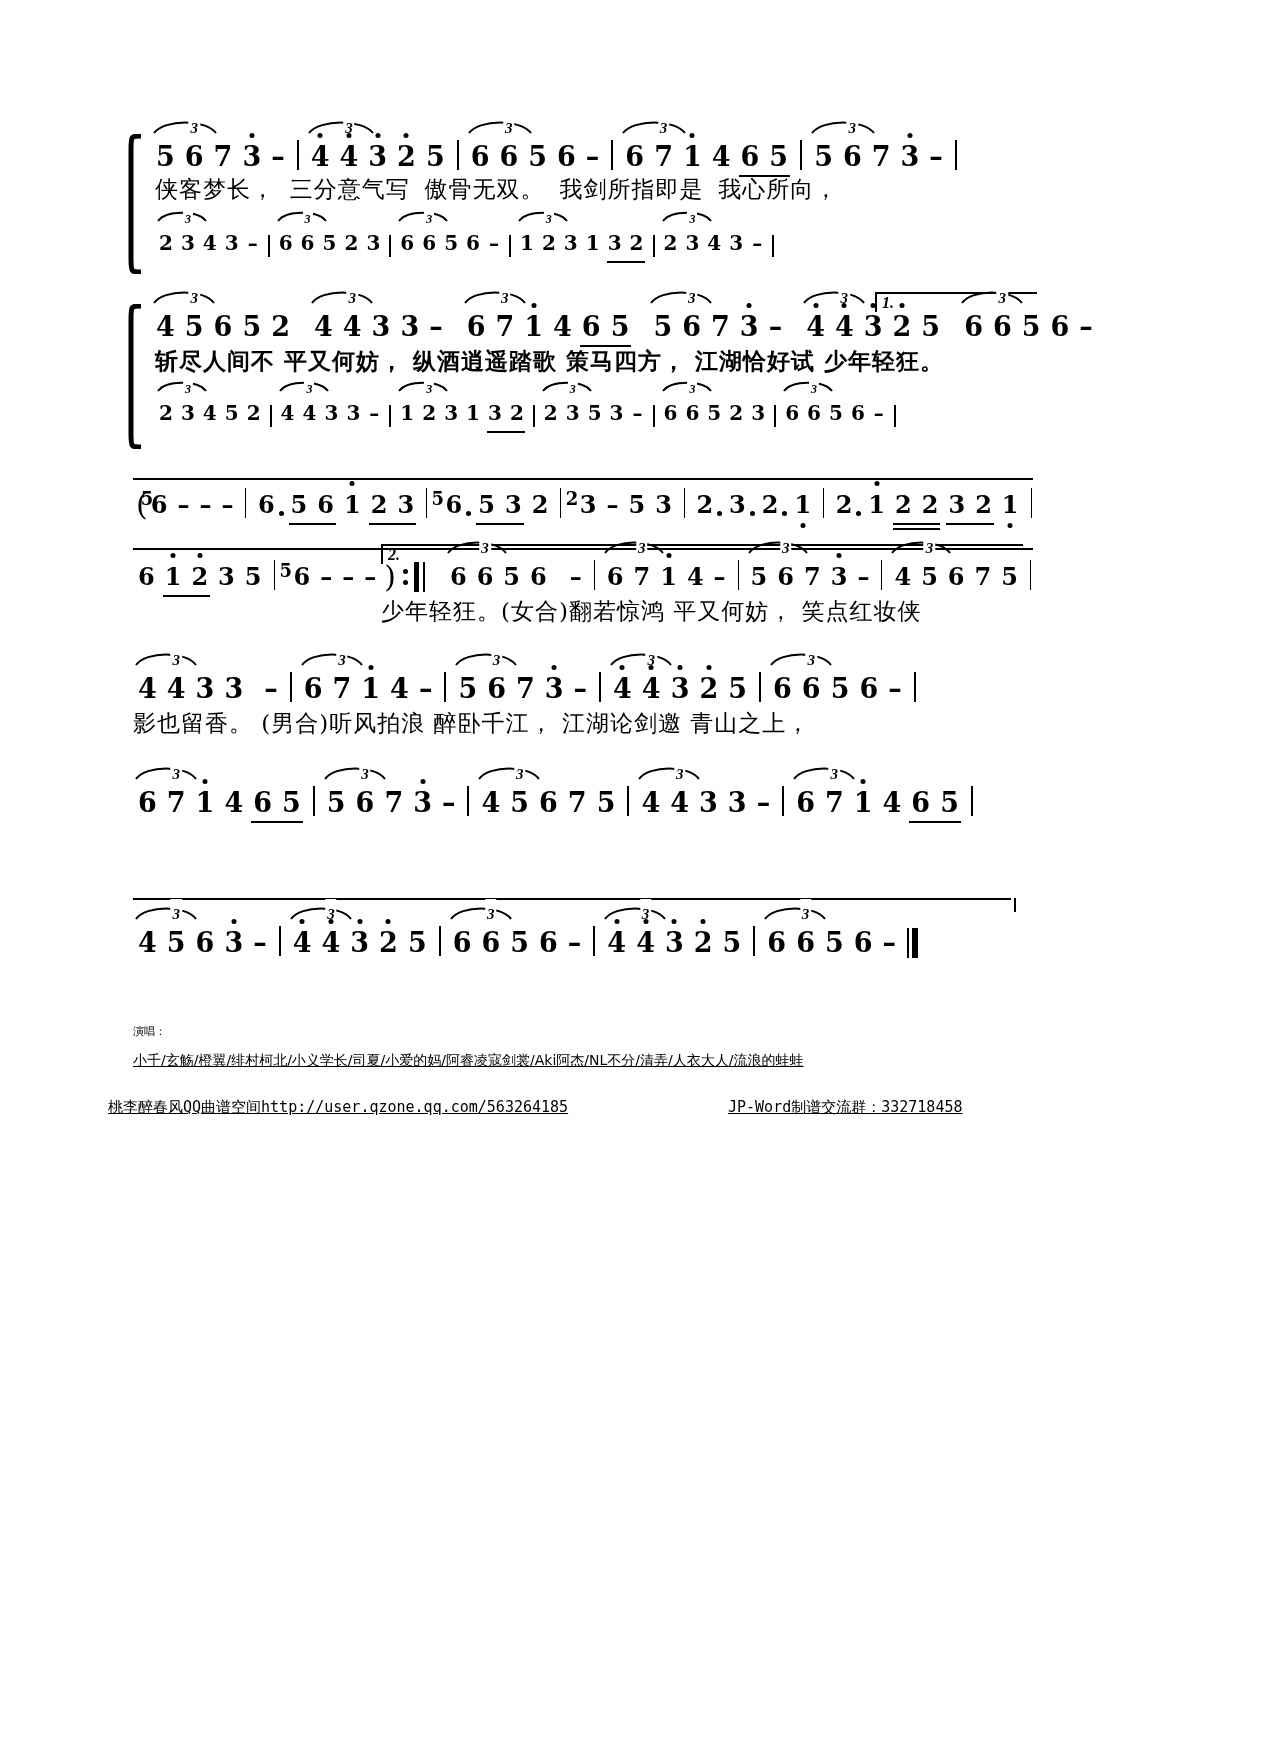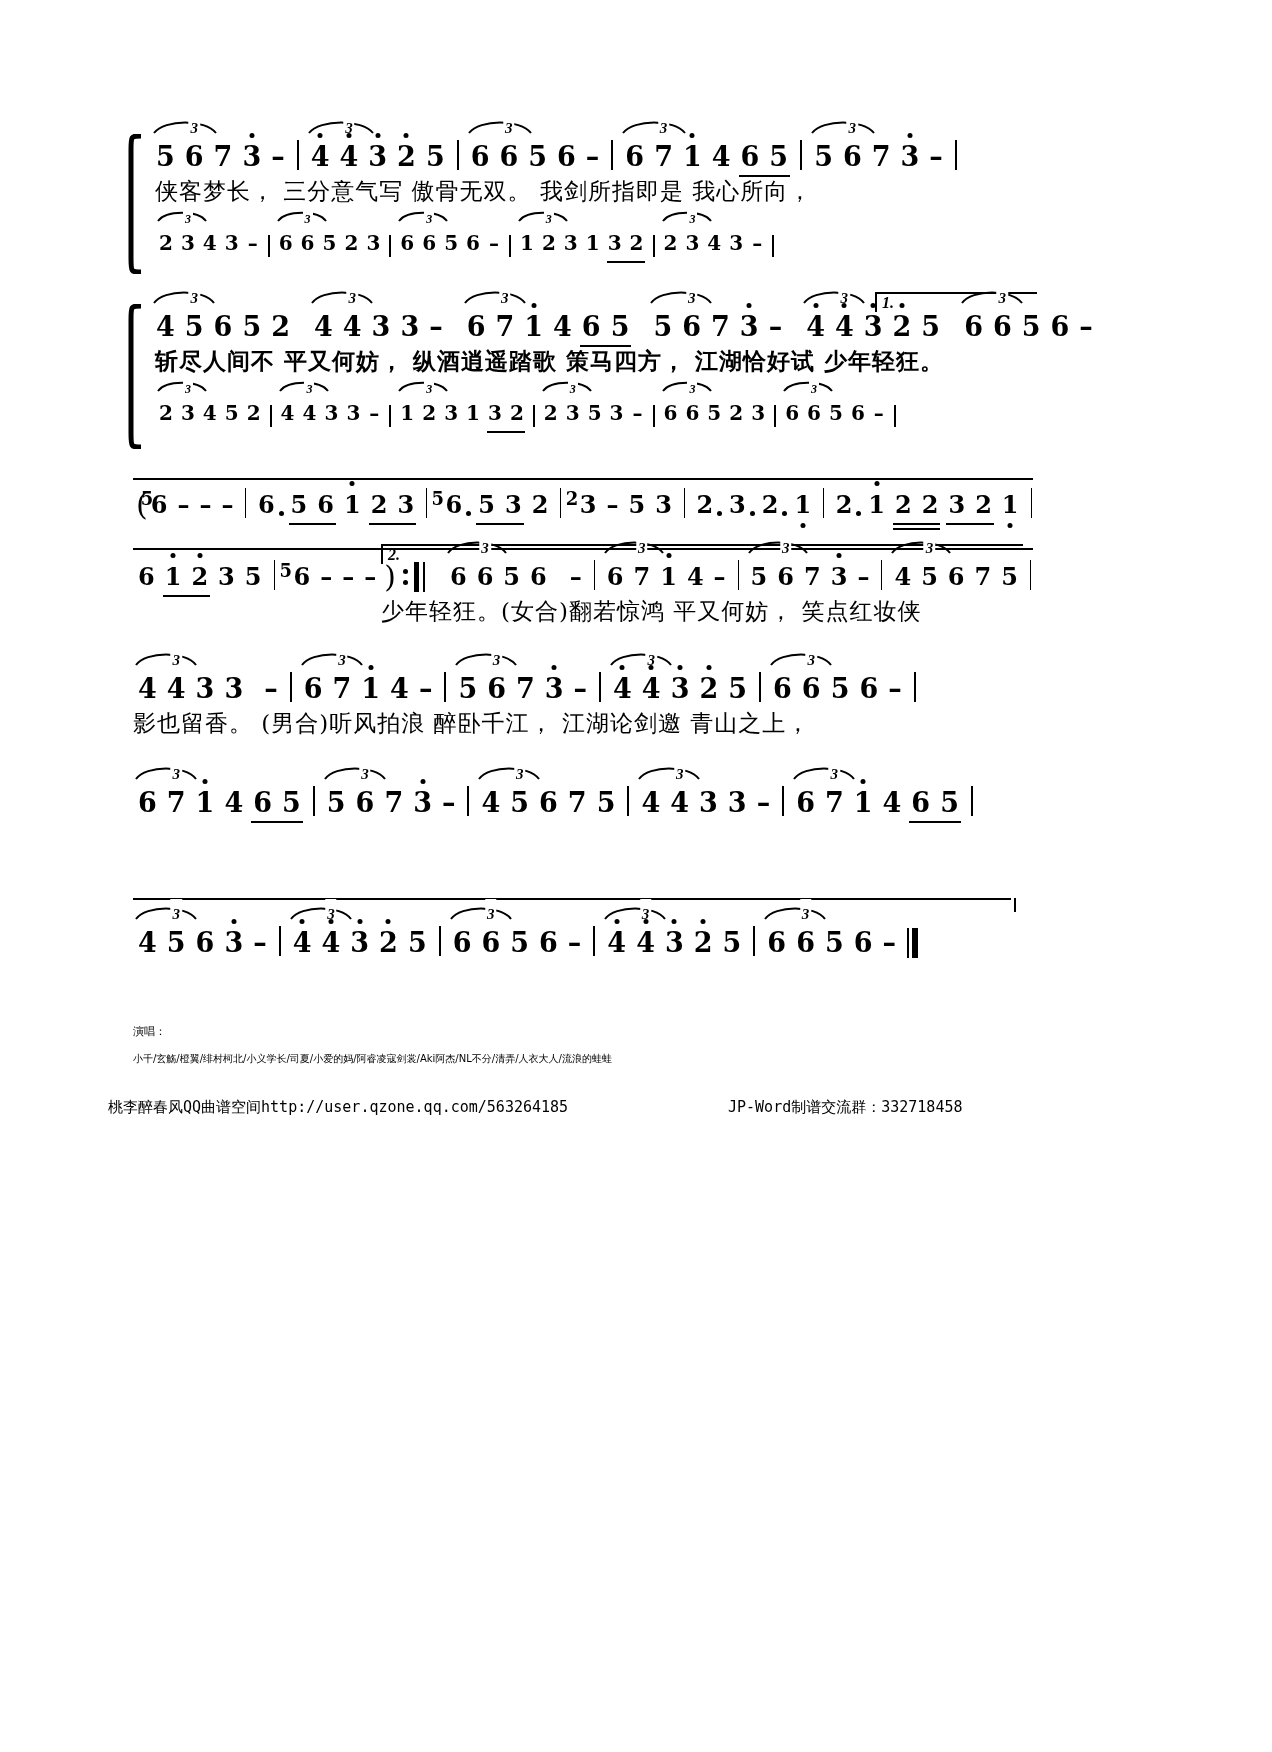--- a/index.html
+++ b/index.html
@@ -132,25 +132,26 @@
 
   
   .rule{height:2px;background:#000;}
 
   
   .credits{
     position:absolute;
     font-family:"DejaVu Sans", sans-serif;
   }
   .cred-label{font-size:11px;}
-  .cred-names{font-size:10px;letter-spacing:0px;}
+  .cred-names{font-size:14px;letter-spacing:0px;text-decoration:underline;}
   .foot{
     position:absolute;
     font-family:"DejaVu Sans Mono", monospace;
     font-size:15px;
+    text-decoration:underline;
   }
 
   
   .endbar{
     display:inline-flex;align-items:flex-end;margin-left:6px;
   }
   .endbar i{display:inline-block;background:#000;height:30px;}
   .endbar i.thin{width:2px;margin-right:3px;}
   .endbar i.thick{width:6px;}
 
@@ -253,21 +254,21 @@
           <span class="n">5</span>
             <span class="n">6</span>
             <span class="n">7</span>
         </span>
         <span class="n up">3</span>
           <span class="dash">–</span>
       </span>
       <span class="bar"></span>
     </div>
 
-    <div class="lyric" style="margin-left:22px;">侠客梦长， 三分意气写 傲骨无双。 我剑所指即是 我心所向，</div>
+    <div class="lyric" style="margin-left:22px;font-family:Liberation Mono, monospace;">侠客梦长， 三分意气写 傲骨无双。 我剑所指即是 我心所向，</div>
 
     <div class="noteline small" style="margin-left:22px;margin-top:22px;">
       <span class="meas">
         <span class="tg">
           <span class="trip">
             <svg width="54" height="13" viewBox="0 0 54 13">
                 <path d="M3 12 C11 1 43 1 51 12" fill="none" stroke="#000" stroke-width="2"></path>
               </svg>
               <span class="tn">3</span>
           </span>

